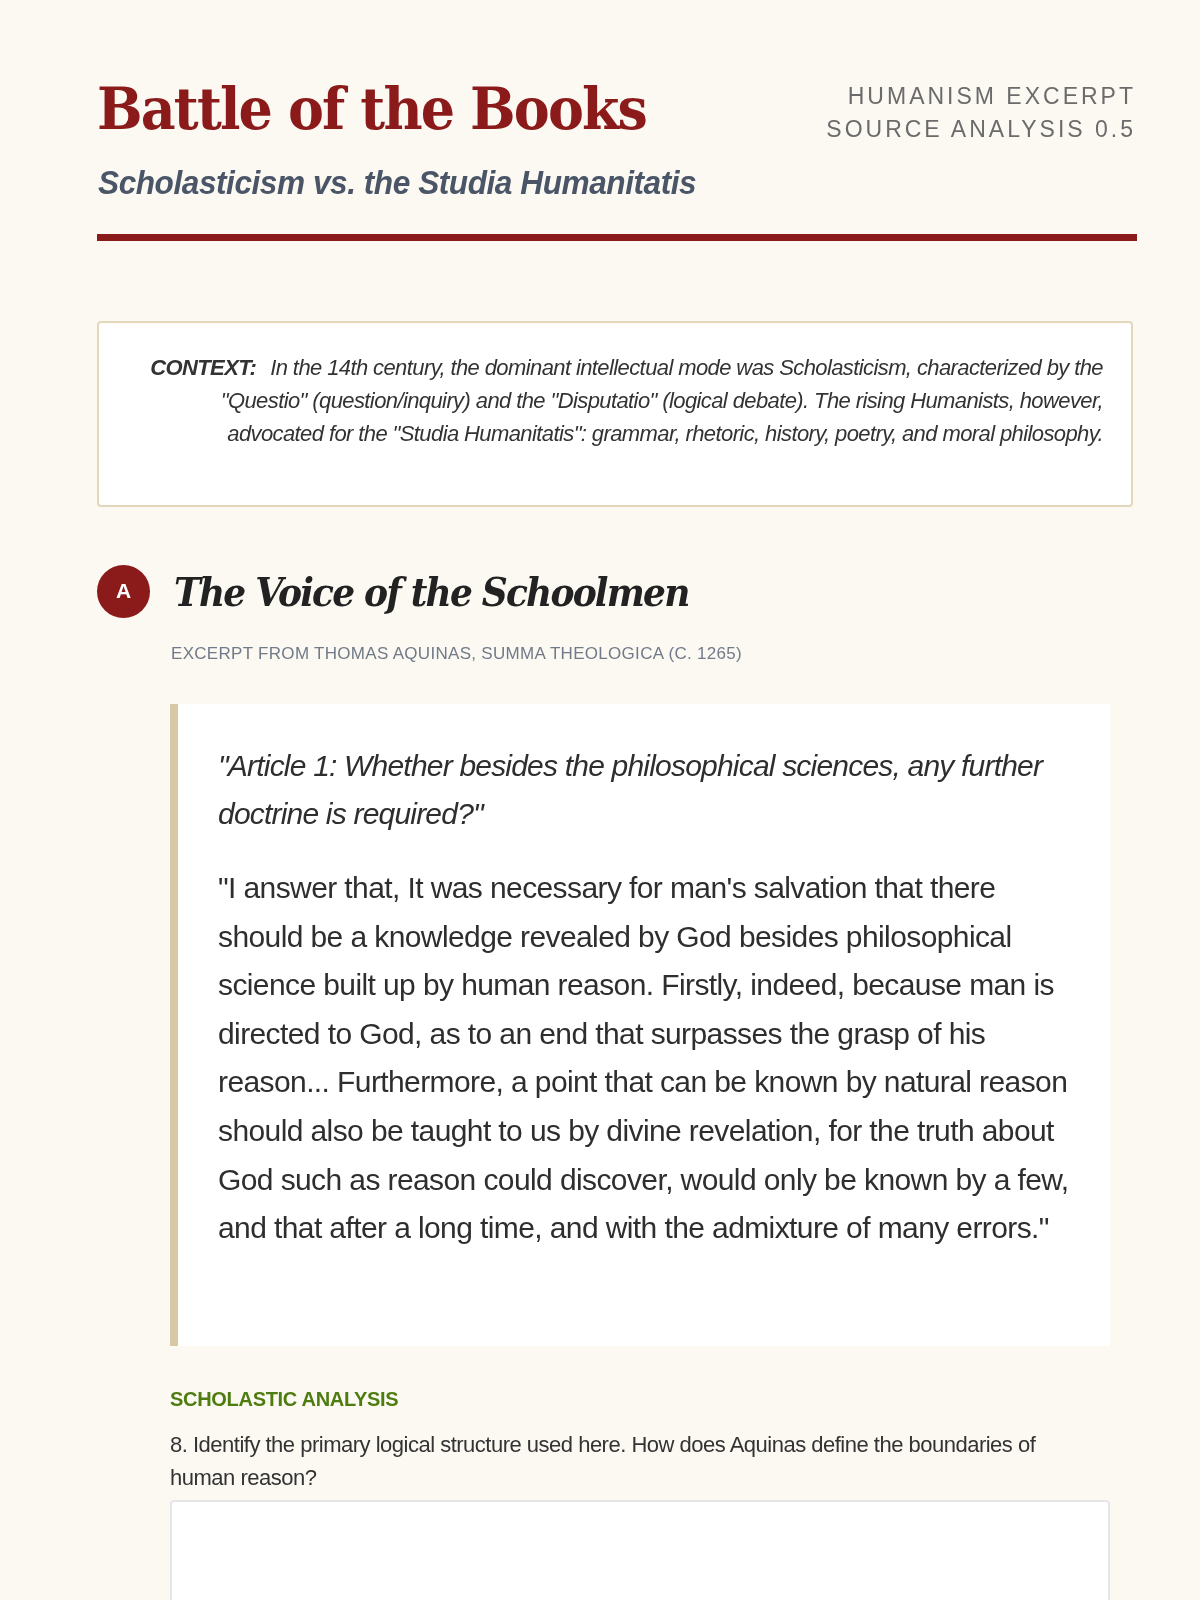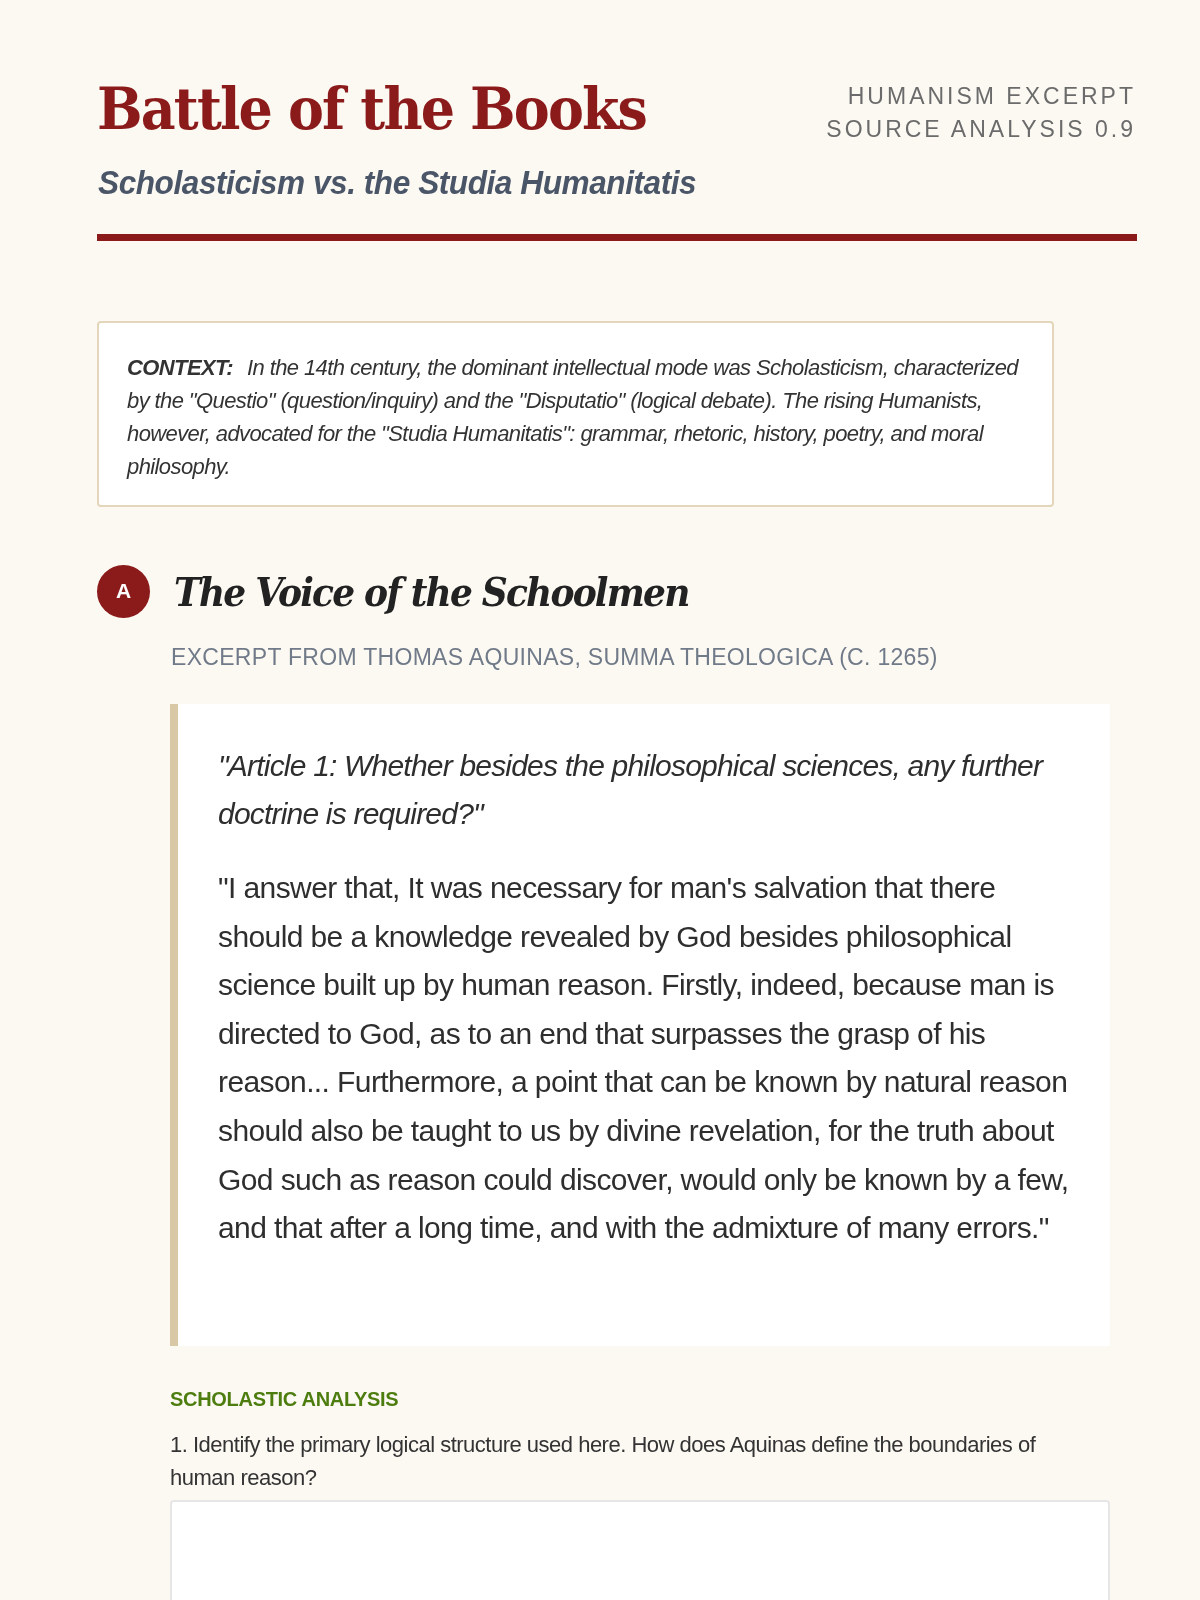--- a/index.html
+++ b/index.html
@@ -72,27 +72,28 @@
       top: 234px;
       width: 1040px;
       height: 7px;
       background: #8b1a1a;
     }
     
     .context {
       position: absolute;
       left: 0;
       top: 321px;
-      width: 957px;
+      width: 1036px;
       height: 186px;
       box-sizing: border-box;
       background: #ffffff;
       border: 2px solid #e3d6bb;
       border-radius: 4px;
       padding: 28px 28px 0 28px;
+      text-align: right;
     }
     .context p {
       margin: 0;
       font-family: "Liberation Sans", sans-serif;
       font-style: italic;
       font-size: 22px;
       line-height: 33px;
       color: #333333;
       letter-spacing: -0.6px;
     }
@@ -132,21 +133,21 @@
       letter-spacing: -2px;
       transform: scaleX(0.9);
       transform-origin: left center;
       white-space: nowrap;
     }
     .source-line {
       position: absolute;
       left: 74px;
       top: 644px;
       font-family: "Liberation Sans", sans-serif;
-      font-size: 23px;
+      font-size: 17px;
       color: #707a88;
       letter-spacing: 0.3px;
       white-space: nowrap;
     }
     .quote {
       position: absolute;
       left: 73px;
       top: 704px;
       width: 940px;
       height: 642px;
@@ -214,21 +215,21 @@
 </head>
 <body>
 
 <div class="page">
 
   <header class="header">
     <h1 class="title">Battle of the Books</h1>
     <h2 class="subtitle">Scholasticism vs. the Studia Humanitatis</h2>
     <div class="meta">
       <div>HUMANISM EXCERPT</div>
-      <div>SOURCE ANALYSIS 0.9</div>
+      <div>SOURCE ANALYSIS 0.5</div>
     </div>
     <div class="rule"></div>
   </header>
 
   <section class="context">
     <p><span class="label">CONTEXT:</span><span>In the 14th century, the dominant intellectual mode was Scholasticism, characterized by the "Questio" (question/inquiry) and the "Disputatio" (logical debate). The rising Humanists, however, advocated for the "Studia Humanitatis": grammar, rhetoric, history, poetry, and moral philosophy.</span></p>
   </section>
 
   <div class="section-head">
     <div class="badge">A</div>
@@ -237,17 +238,17 @@
 
   <div class="source-line">EXCERPT FROM THOMAS AQUINAS, SUMMA THEOLOGICA (C. 1265)</div>
 
   <blockquote class="quote" style="margin:0;">
     <p class="q-head">"Article 1: Whether besides the philosophical sciences, any further doctrine is required?"</p>
     <p class="q-body">"I answer that, It was necessary for man's salvation that there should be a knowledge revealed by God besides philosophical science built up by human reason. Firstly, indeed, because man is directed to God, as to an end that surpasses the grasp of his reason... Furthermore, a point that can be known by natural reason should also be taught to us by divine revelation, for the truth about God such as reason could discover, would only be known by a few, and that after a long time, and with the admixture of many errors."</p>
   </blockquote>
 
   <div class="analysis-label">SCHOLASTIC ANALYSIS</div>
 
-  <p class="question">1. Identify the primary logical structure used here. How does Aquinas define the boundaries of human reason?</p>
+  <p class="question">8. Identify the primary logical structure used here. How does Aquinas define the boundaries of human reason?</p>
 
   <textarea class="answer" style=""></textarea>
 
 </div>
 
 </body></html>

